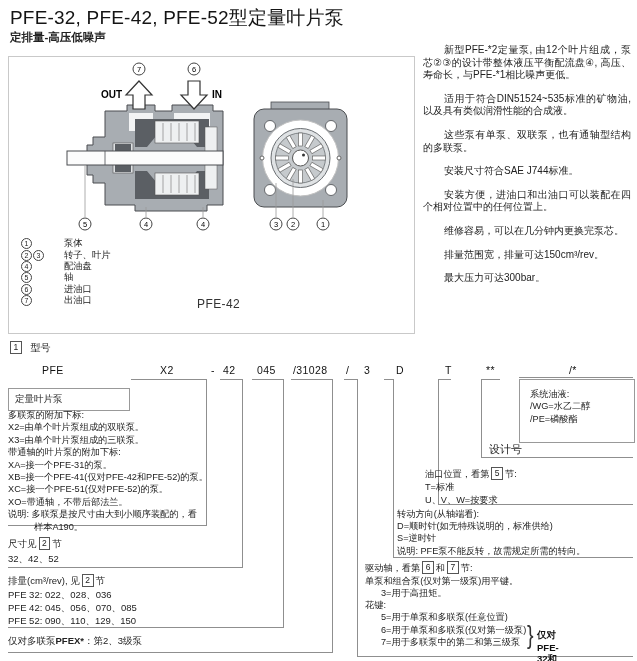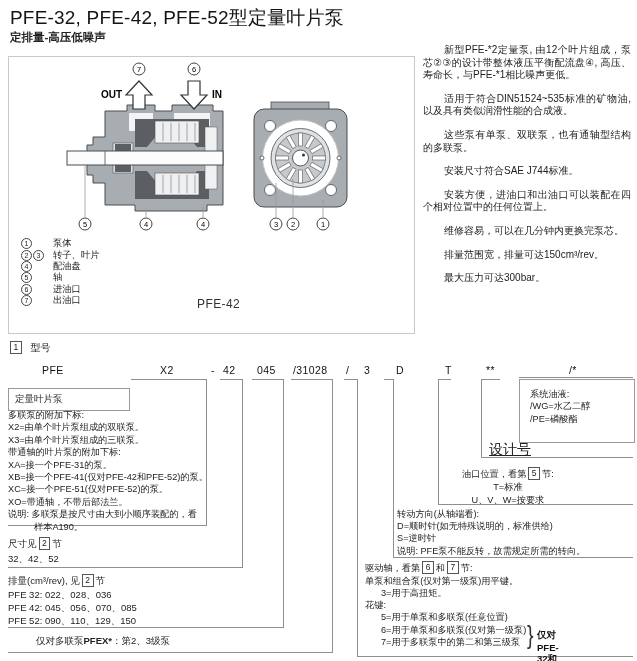--- a/index.html
+++ b/index.html
@@ -6,21 +6,21 @@
   .page{position:relative;width:637px;height:661px;background:#fff;overflow:hidden;
         font-family:"Liberation Sans","DejaVu Sans",sans-serif;color:#1d1d1d;}
   .abs{position:absolute;}
   
   .title{left:10px;top:5px;font-size:19px;letter-spacing:.2px;color:#141414;}
   .subtitle{left:10px;top:30px;font-size:11.5px;font-weight:bold;color:#222;}
   
   .figure{left:8px;top:56px;width:405px;height:276px;border:1px solid #c9c9c9;background:#fff;}
   .fig-caption{left:188px;top:240px;font-size:12px;letter-spacing:.4px;color:#333;}
   .legend{left:12px;top:181px;font-size:9.3px;color:#222;}
-  .legend-row{display:flex;align-items:center;height:11.4px;}
+  .legend-row{display:flex;align-items:center;height:11.4px;gap:11px;}
   .legend-sym{width:32px;display:flex;align-items:center;}
   .circ{display:inline-block;width:9px;height:9px;border:1px solid #444;border-radius:50%;
         font-size:7px;line-height:9px;text-align:center;color:#222;margin-right:1px;background:#fff;}
   
   .desc{left:423px;top:44px;width:208px;}
   .desc p{margin:0 0 11px 0;font-size:10px;line-height:12.6px;text-indent:21px;
           text-align:justify;color:#222;}
   
   .ordering{left:0;top:338px;width:529px;height:323px;}
   .numbox{display:inline-block;border:1px solid #555;font-size:8.5px;line-height:10.5px;
@@ -297,21 +297,21 @@
 
     <div class="blk" style="left:8px;top:236px;font-size:9.5px;line-height:13px;">
       <div>
         <span>排量(cm³/rev), 见</span><span class="numbox">2</span><span>节</span>
       </div>
       <div class="disp-row">PFE 32: 022、028、036</div>
       <div class="disp-row">PFE 42: 045、056、070、085</div>
       <div class="disp-row">PFE 52: 090、110、129、150</div>
     </div>
 
-    <div class="blk" style="left:8px;top:297px;font-size:9.5px;margin-left:28px;">
+    <div class="blk" style="left:8px;top:297px;font-size:9.5px;">
       <span>仅对多联泵</span><span class="bold">PFEX*</span><span>：第2、3级泵</span>
     </div>
 
     <div class="blk" style="left:365px;top:224px;line-height:12.3px;">
       <div>
         <span>驱动轴，看第</span><span class="numbox">6</span><span>和</span><span class="numbox">7</span><span>节:</span>
       </div>
       <div>单泵和组合泵(仅对第一级泵)用平键。</div>
       <div class="ind">3=用于高扭矩。</div>
       <div>花键:</div>
@@ -322,29 +322,29 @@
     <div class="abs brace">}</div>
     <div class="abs note">仅对PFE-32和PFE-42</div>
 
     <div class="blk" style="left:397px;top:170px;line-height:12.2px;">
       <div>转动方向(从轴端看):</div>
       <div>D=顺时针(如无特殊说明的，标准供给)</div>
       <div>S=逆时针</div>
       <div>说明: PFE泵不能反转，故需规定所需的转向。</div>
     </div>
 
-    <div class="blk" style="left:462px;top:130px;line-height:13px;text-align:center;">
+    <div class="blk" style="left:425px;top:130px;line-height:13px;">
       <div>
         <span>油口位置，看第</span><span class="numbox">5</span><span>节:</span>
       </div>
       <div>T=标准</div>
       <div>U、V、W=按要求</div>
     </div>
 
-    <div class="blk" style="left:489px;top:105px;font-size:14px;text-decoration:underline;">设计号</div>
+    <div class="blk" style="left:489px;top:105px;font-size:11px;">设计号</div>
 
     <div class="abs fluid-box">
       <div class="inner">
         <div>系统油液:</div>
         <div>/WG=水乙二醇</div>
         <div>/PE=磷酸酯</div>
       </div>
     </div>
 
   </div>

